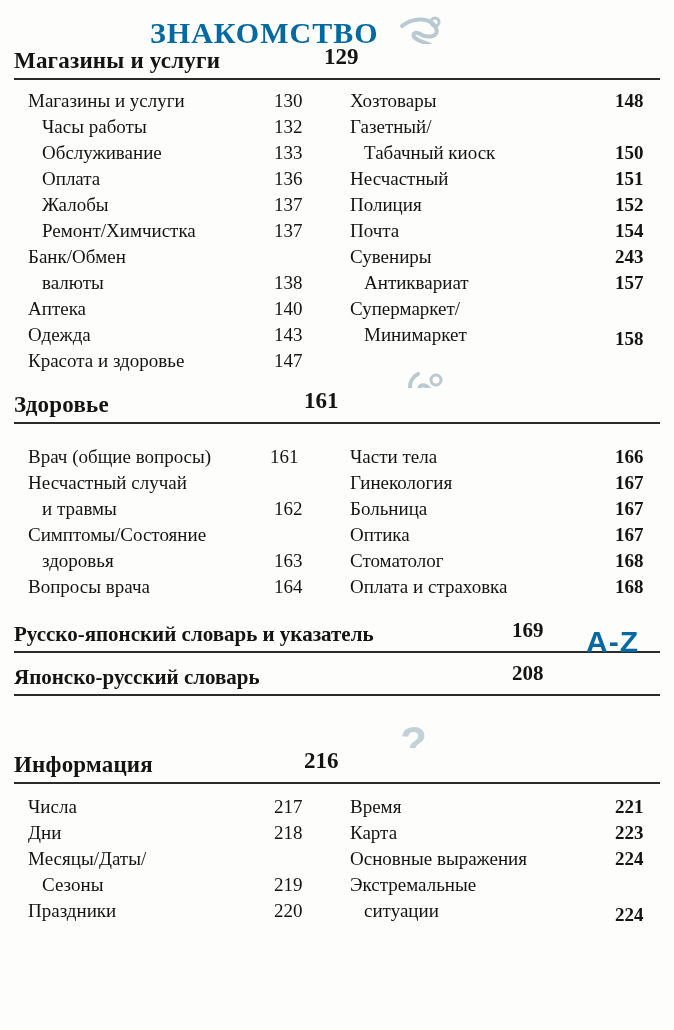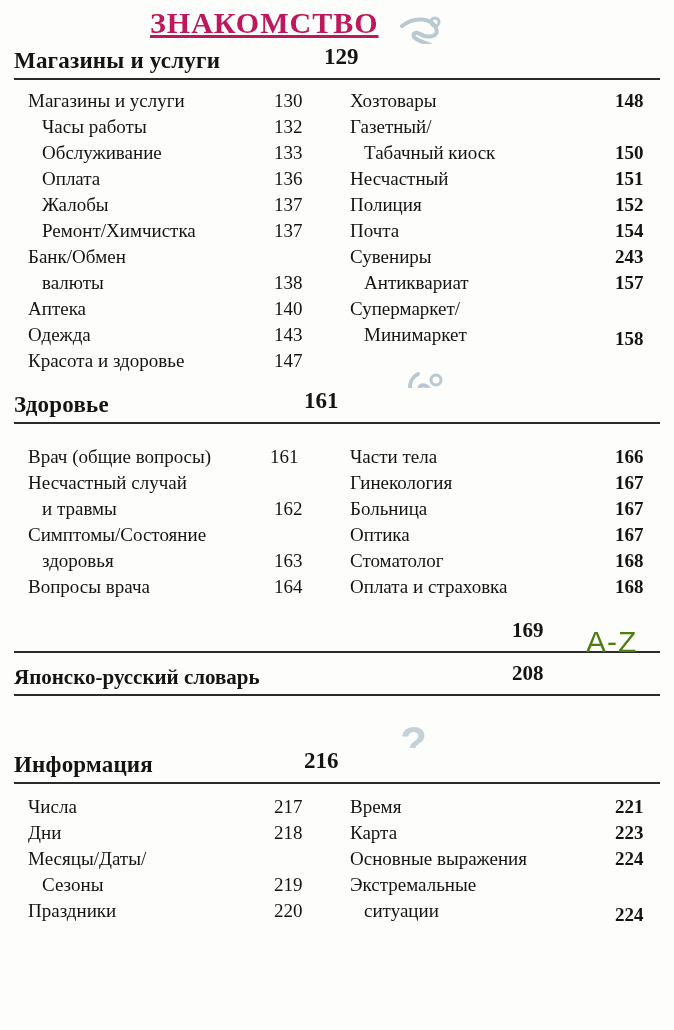--- a/index.html
+++ b/index.html
@@ -16,29 +16,28 @@
     overflow: hidden;
   }
   .page {
     position: absolute;
     inset: 0;
     background: #fdfdfb;
   }
   
   .ghost-top {
     position: absolute;
-    top: 6px;
+    top: 16px;
     left: 150px;
     font-family: "Liberation Serif", serif;
     font-size: 30px;
     font-weight: bold;
-    color: #be185d;
+    color: #0369a1;
     letter-spacing: 1px;
     user-select: none;
-    text-decoration: underline;
   }
 
   .section {
     position: absolute;
     left: 0;
     width: 674px;
   }
 
   .sec-head {
     position: relative;
@@ -118,22 +117,22 @@
   }
 
   .deco {
     position: absolute;
     color: #9fb4bd;
     user-select: none;
   }
   .deco-az {
     font-family: "Liberation Sans", sans-serif;
     font-size: 30px;
-    font-weight: normal;
-    color: #4d7c0f;
+    font-weight: bold;
+    color: #0369a1;
     letter-spacing: 1px;
   }
   .deco-q {
     font-family: "Liberation Sans", sans-serif;
     font-size: 44px;
     font-weight: bold;
     color: #c3d2d8;
   }
   .deco-svg { position: absolute; }
 </style>
@@ -307,20 +306,21 @@
         <div class="entry">
             <span class="lbl">Оплата и страховка</span>
             <span class="num">168</span>
           </div>
       </div>
     </div>
   </div>
 
   <div class="section" style="top:618px;">
     <div class="dict-row">
+      <div class="title">Русско-японский словарь и указатель</div>
       <div class="page" style="left:498px;">169</div>
     </div>
     <div class="dict-row" style="margin-top:8px;">
       <div class="title">Японско-русский словарь</div>
       <div class="page" style="left:498px;">208</div>
     </div>
   </div>
 
   <div class="deco deco-az" style="left:586px; top:625px;">A-Z</div>
 

